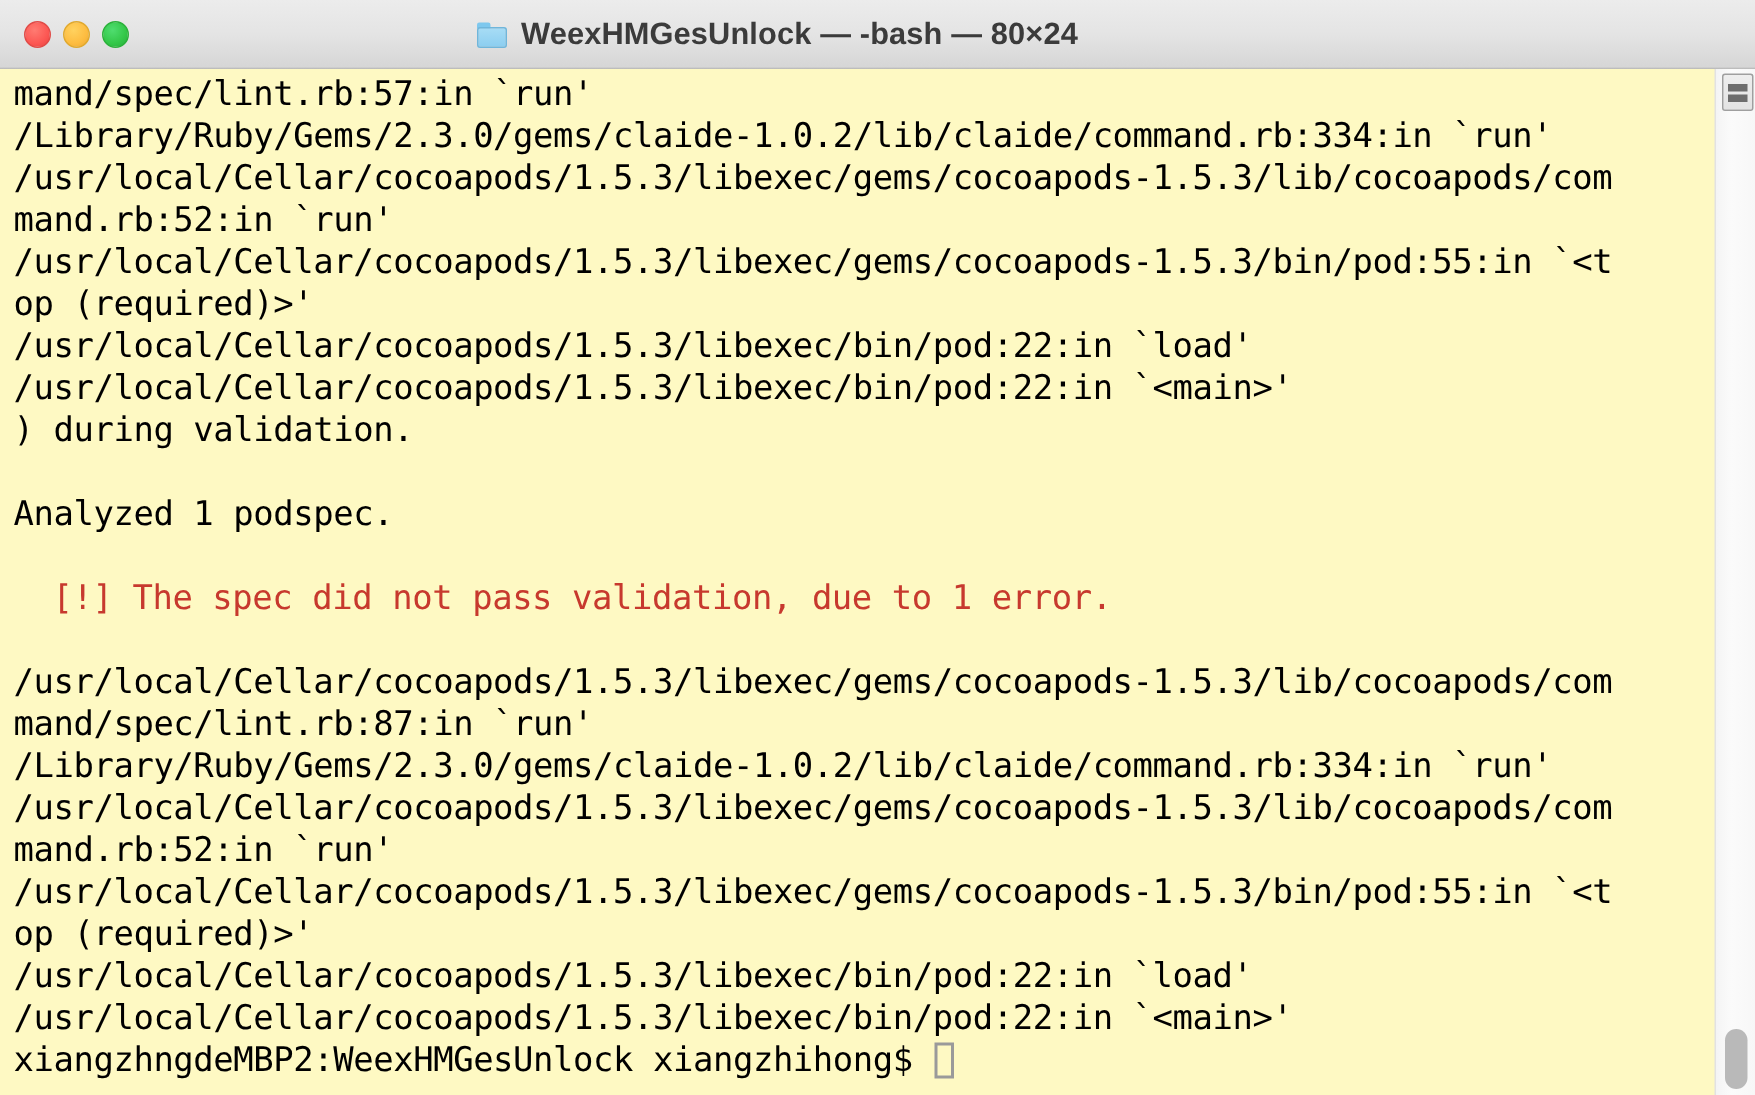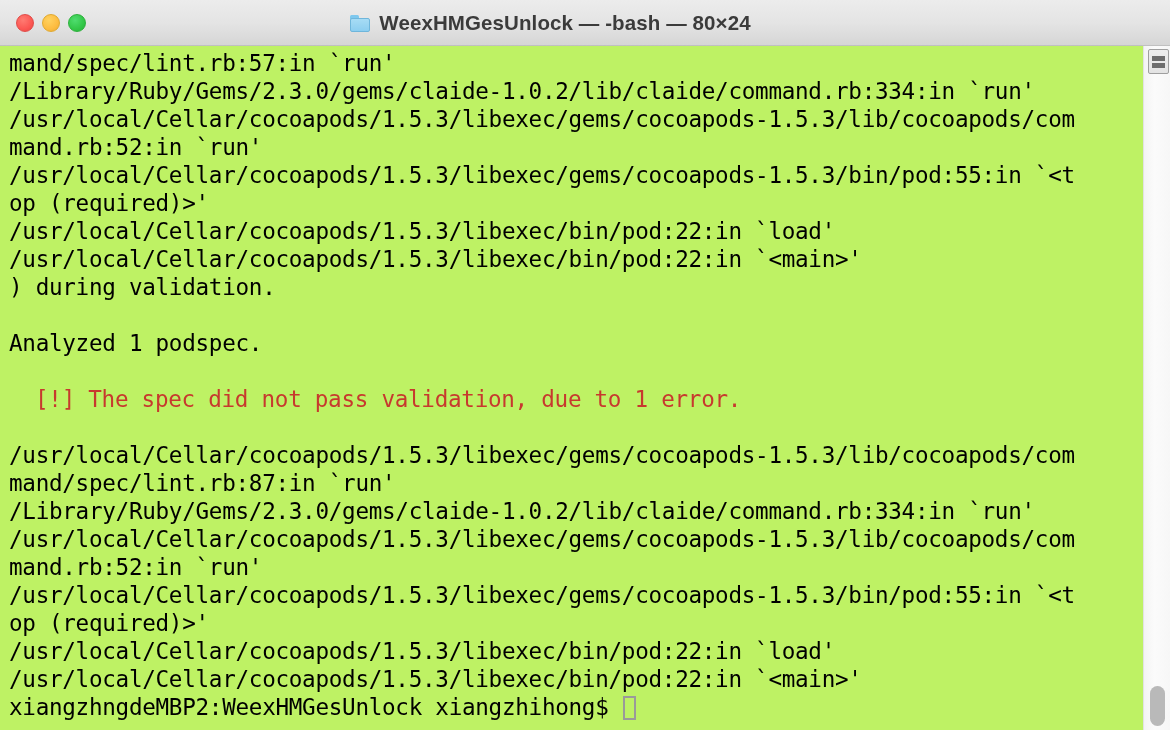--- a/index.html
+++ b/index.html
@@ -67,21 +67,20 @@
     position: absolute;
     left: 0;
     top: 0;
     width: 1037px;
     height: 46px;
     display: flex;
     align-items: center;
     justify-content: center;
     gap: 9px;
     pointer-events: none;
-    padding-left: 32px;
   }
   .folder-icon {
     width: 20px;
     height: 17px;
     position: relative;
     flex: 0 0 auto;
   }
   .folder-icon .tab {
     position: absolute;
     left: 0;
@@ -111,21 +110,21 @@
     white-space: nowrap;
   }
 
   
   .terminal {
     position: absolute;
     left: 0;
     top: 46px;
     width: 1170px;
     height: 684px;
-    background: #bef264;
+    background: #fef9c3;
     overflow: hidden;
   }
 
   .screen {
     position: absolute;
     left: 9px;
     top: 3px;
     width: 1128px;
     font-family: "DejaVu Sans Mono", monospace;
     font-size: 22.6px;

